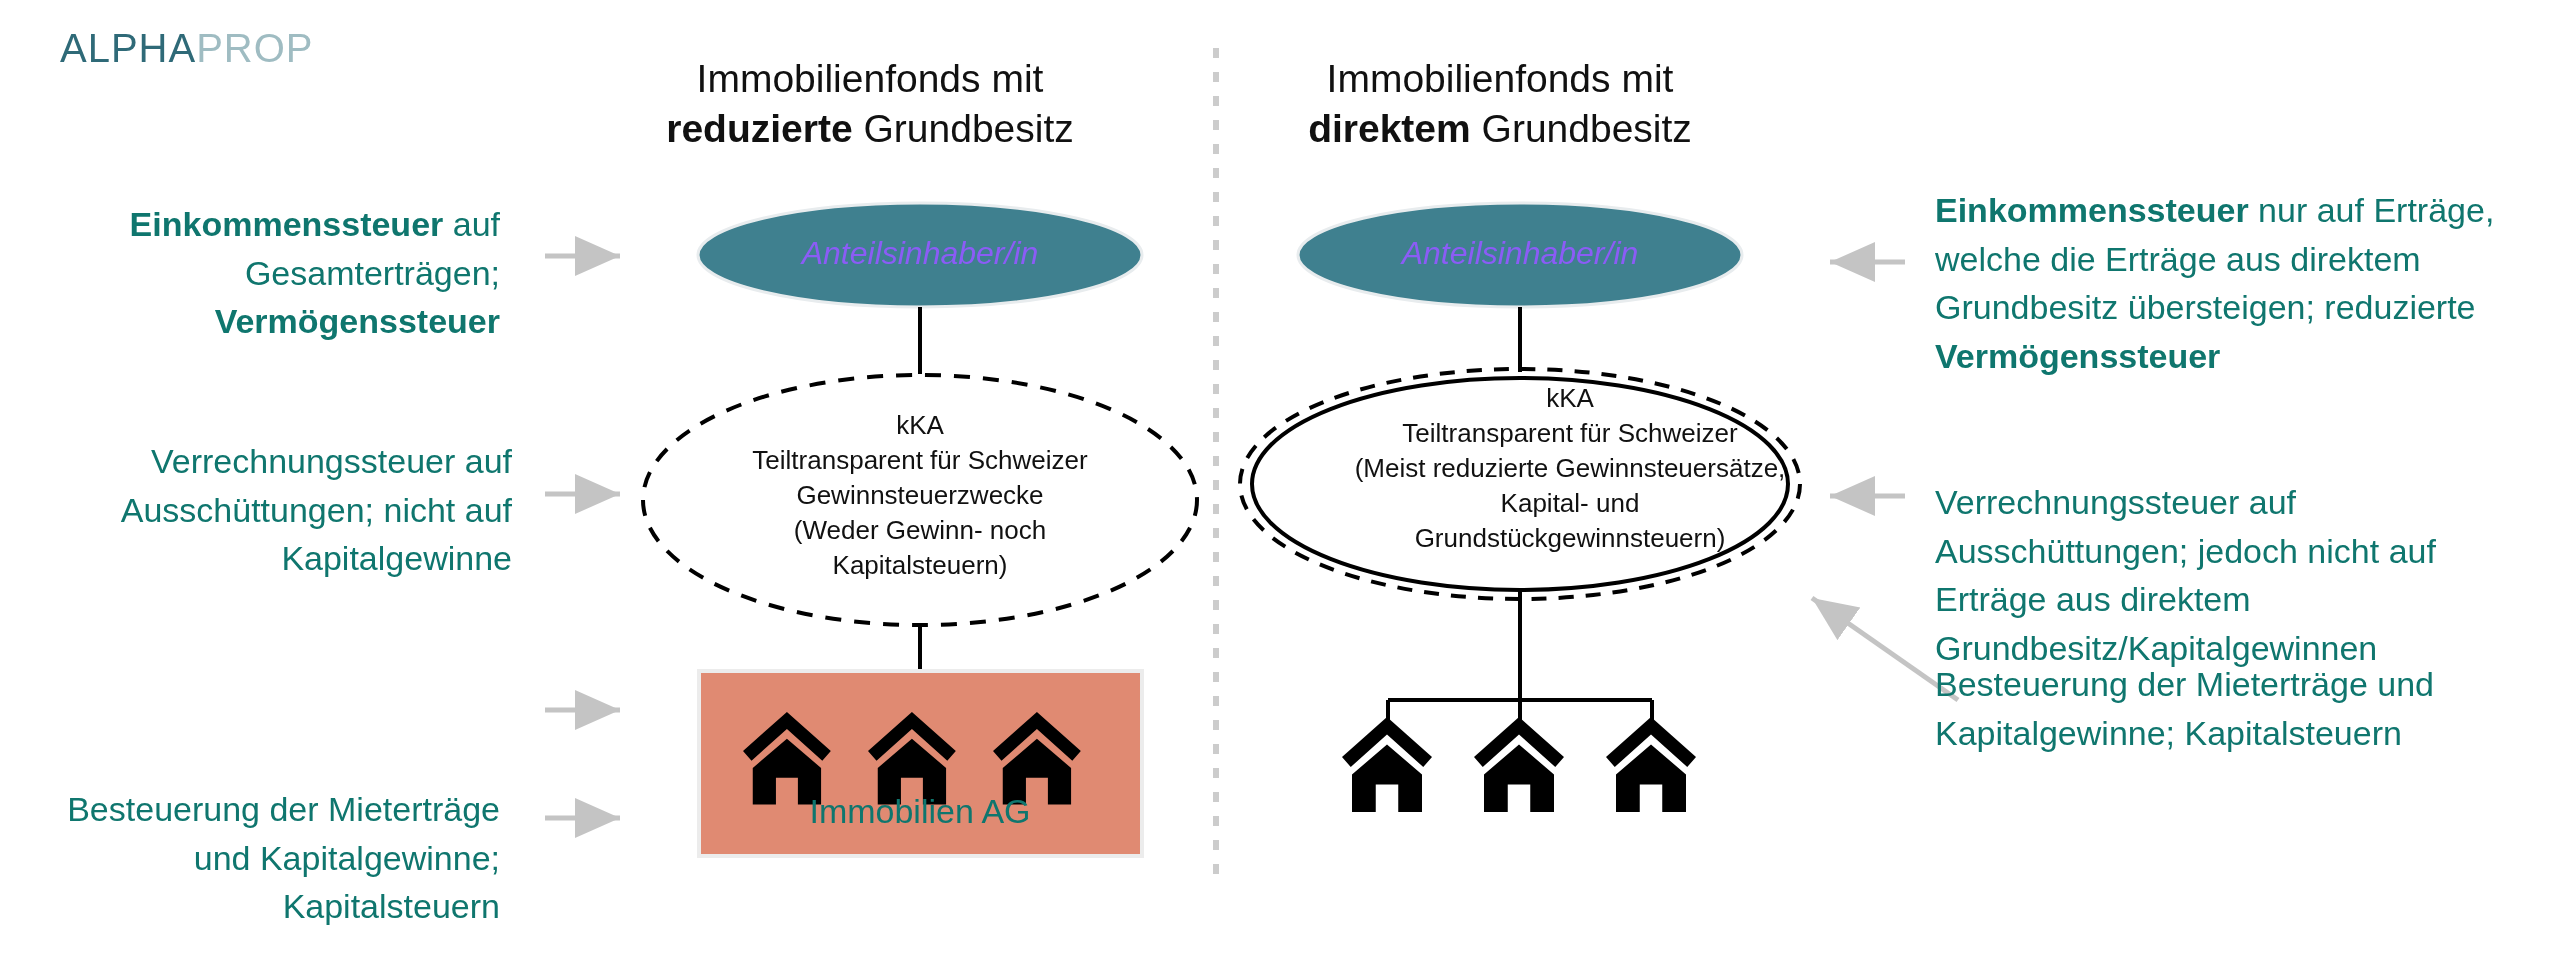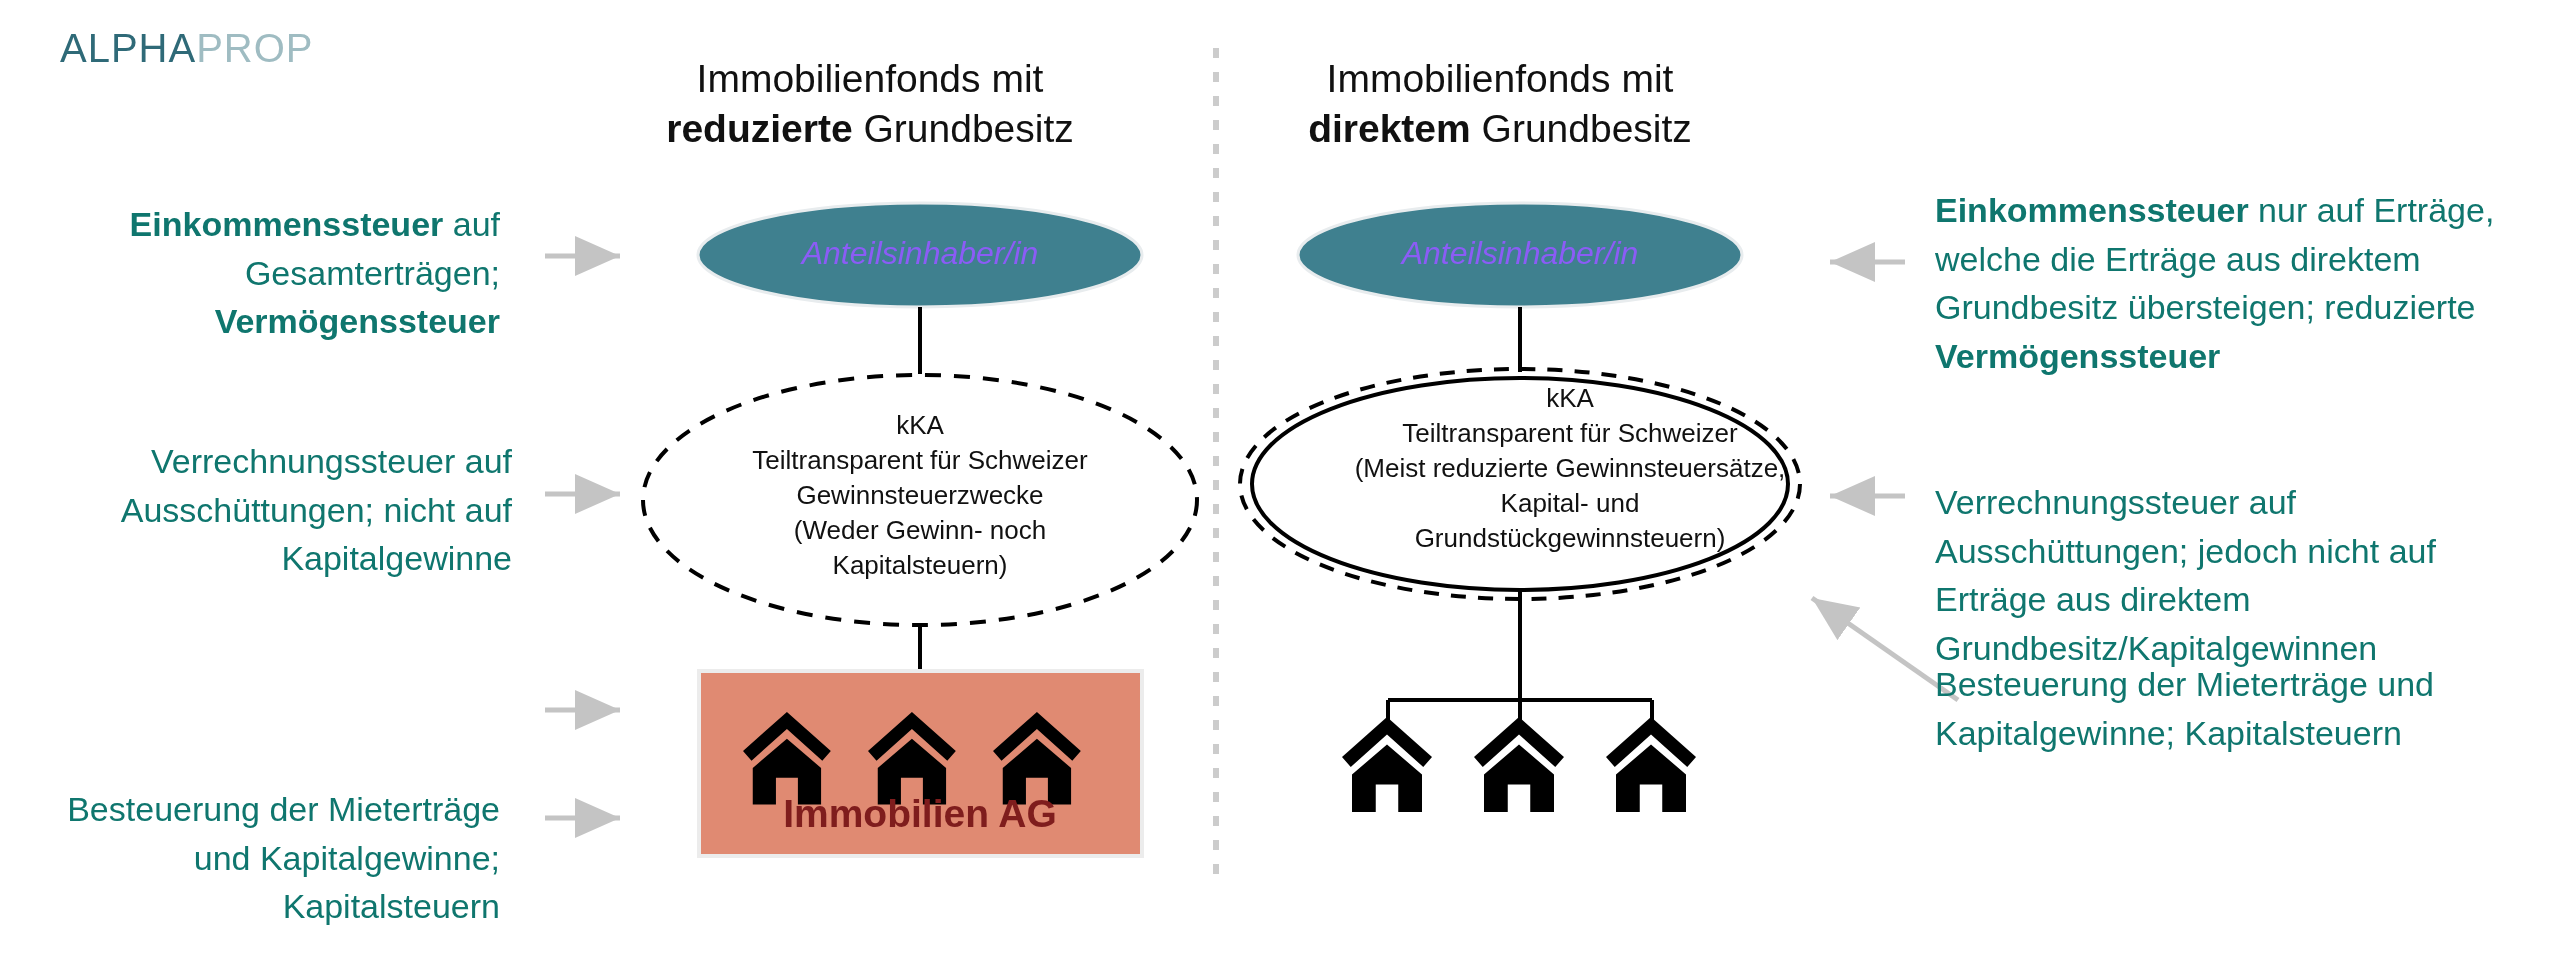--- a/index.html
+++ b/index.html
@@ -87,23 +87,22 @@
     color: #8b5cf6;
     font-weight: 400;
     font-style: italic;
   }
   .ellipse-label-dash {
     font-size: 26px;
     line-height: 1.35;
     color: #111111;
   }
   .box-label {
-    font-size: 39px;
-    color: #7f1d1d;
-    font-weight: bold;
+    font-size: 34px;
+    color: #0f766e;
   }
 
   #label-teal-left  { left: 700px;  top: 235px; width: 440px; }
   #label-teal-right { left: 1300px; top: 235px; width: 440px; }
   #label-dash-left  { left: 670px;  top: 408px; width: 500px; }
   #label-dash-right { left: 1290px; top: 381px; width: 560px; }
   #label-box-left   { left: 700px;  top: 792px; width: 440px; }
 </style>
 </head>
 <body>

